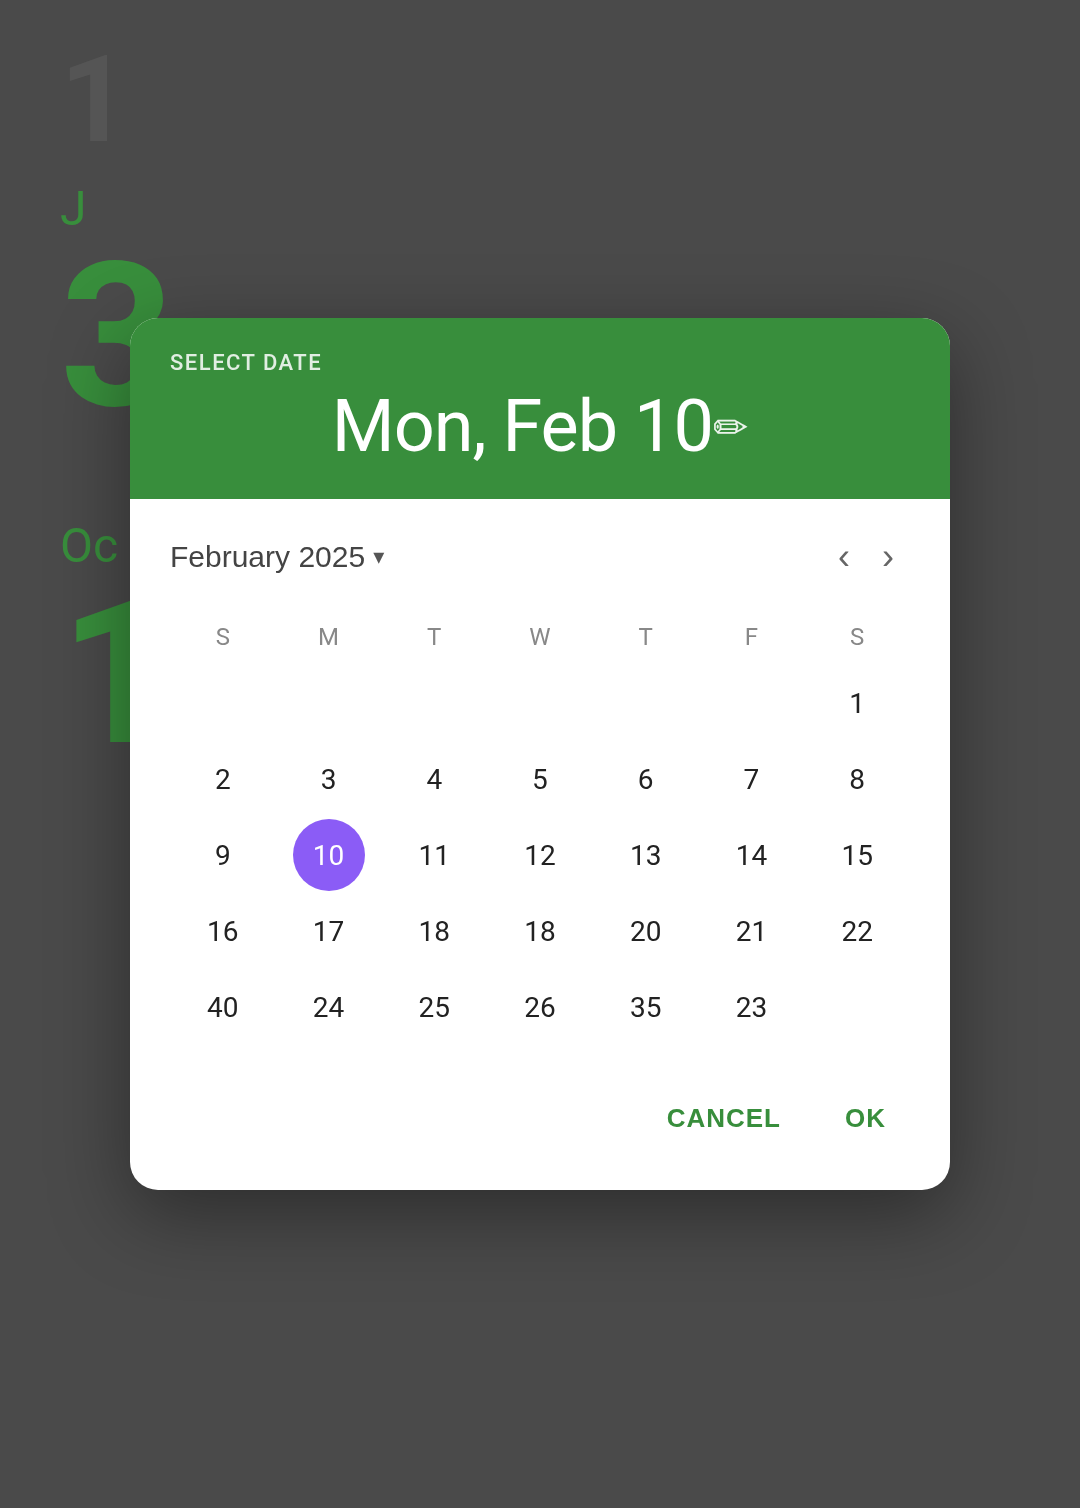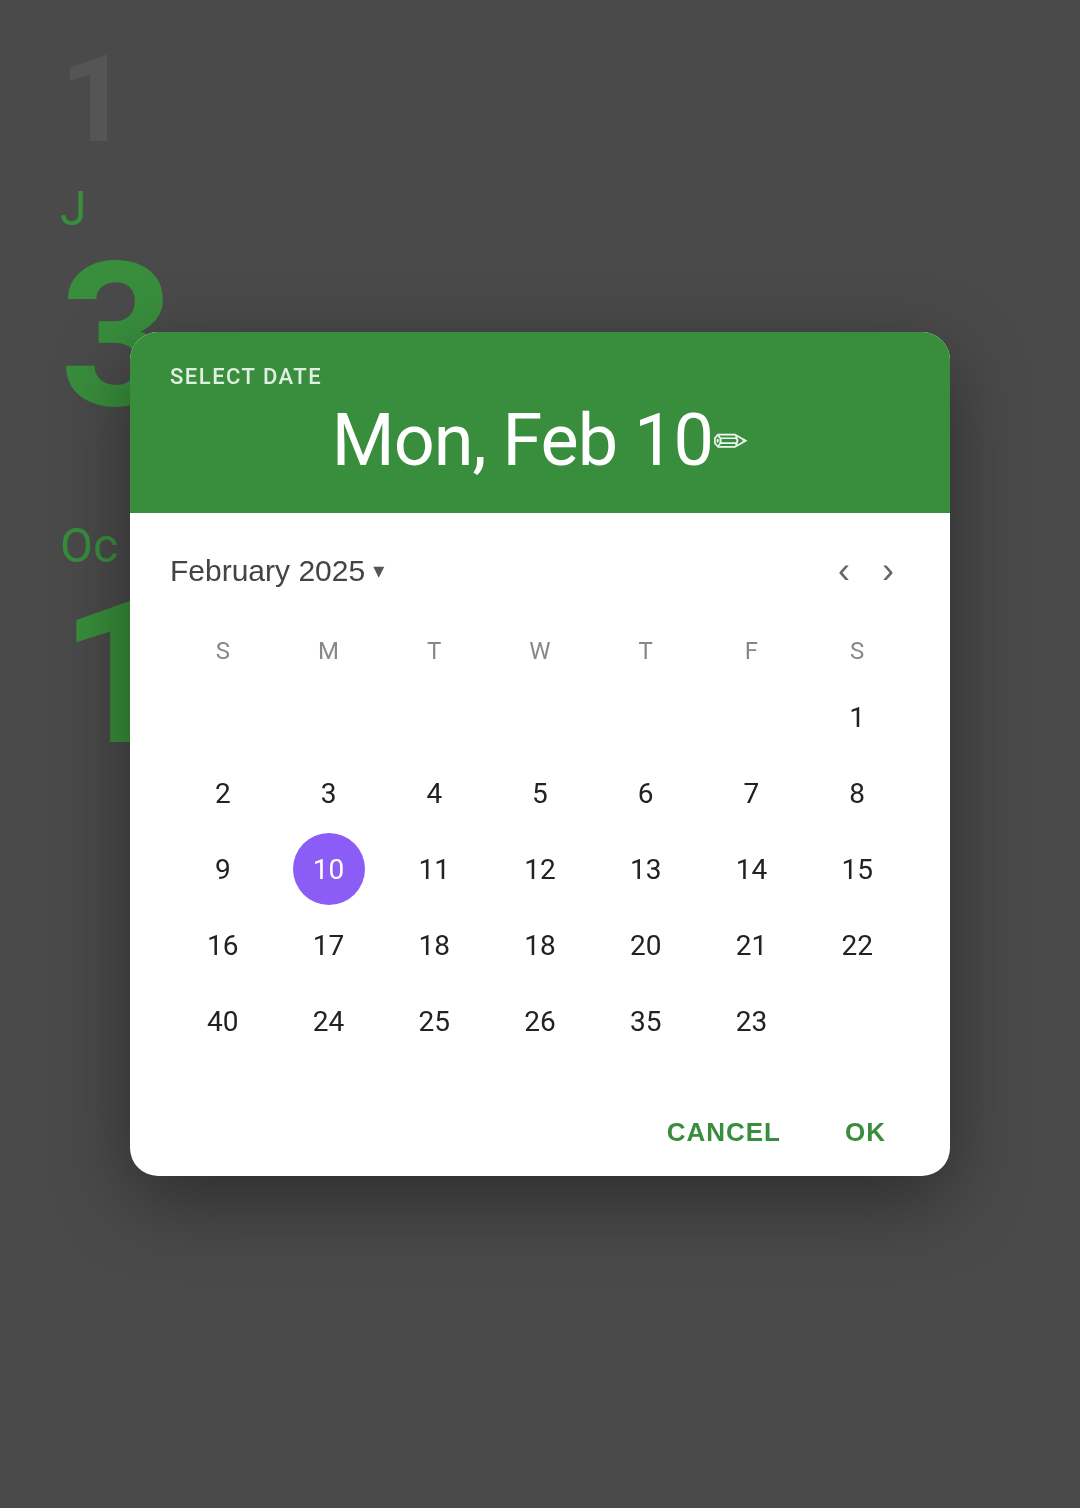--- a/index.html
+++ b/index.html
@@ -202,21 +202,21 @@
       width: 72px;
       height: 72px;
     }
 
     
     .dialog-footer {
       display: flex;
       justify-content: flex-end;
       align-items: center;
       gap: 16px;
-      padding: 24px 40px 16px 40px;
+      padding: 24px 40px 44px 40px;
     }
 
     .footer-btn {
       background: none;
       border: none;
       cursor: pointer;
       font-size: 26px;
       font-weight: 600;
       color: #388e3c;
       padding: 12px 24px;

